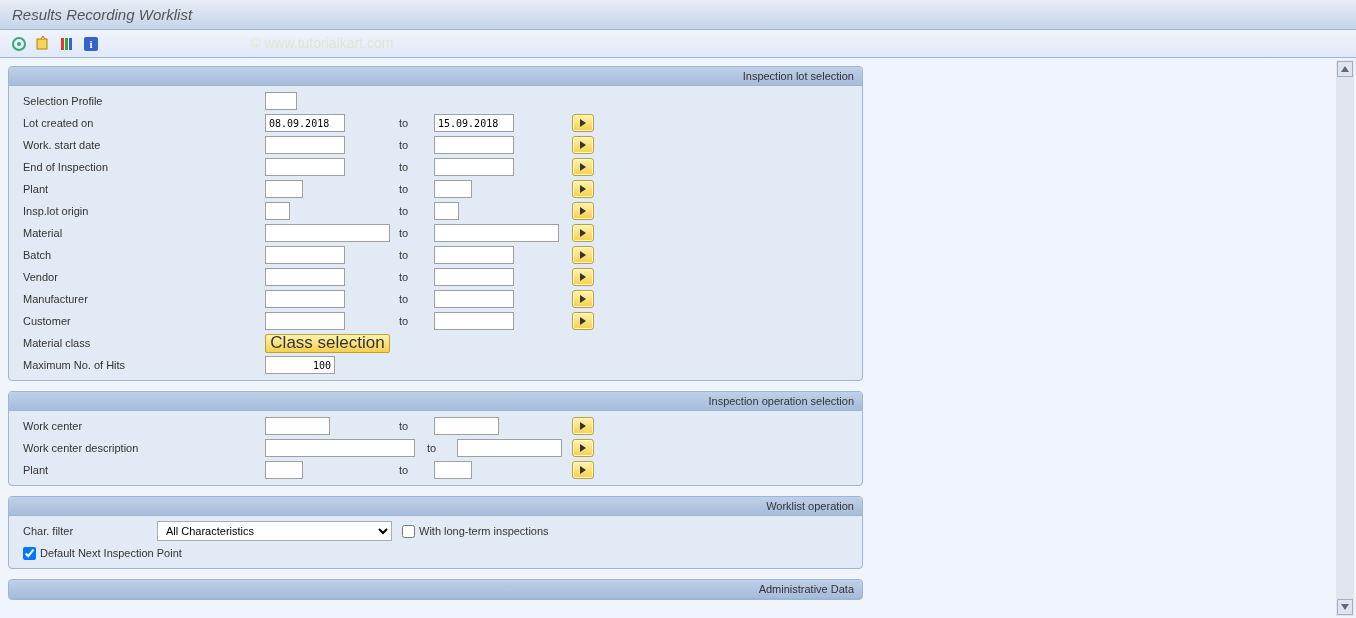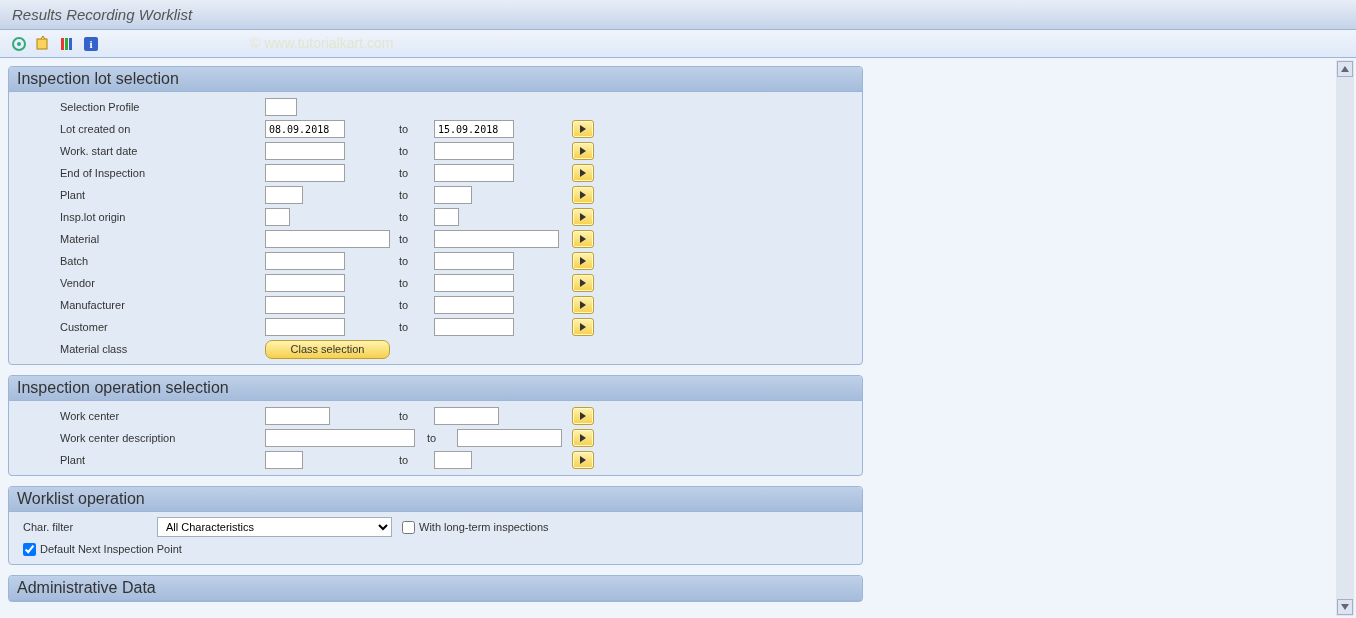--- a/index.html
+++ b/index.html
@@ -59,34 +59,35 @@
     .main-col { width: 855px; }
     .group {
       border: 1px solid #9db5d6;
       border-radius: 4px;
       margin-bottom: 10px;
       background: #e2ebf5;
     }
     .group-header {
       background: linear-gradient(to bottom, #bfd0e8 0%, #a5bcdb 100%);
       padding: 3px 8px;
-      font-size: 16px;
+      font-size: 11px;
       color: #333;
       border-bottom: 1px solid #9db5d6;
       border-top-left-radius: 4px;
       border-top-right-radius: 4px;
+      text-align: right;
     }
     .group-body { padding: 4px 0; }
     .row {
       display: flex;
       align-items: center;
       height: 22px;
       padding: 0 8px;
     }
-    .label-col { width: 230px; padding-left: 6px; margin-left: 37px; }
+    .label-col { width: 230px; padding-left: 6px; }
     .input-short { width: 80px; }
     .input-mid { width: 65px; }
     .input-long { width: 125px; }
     .row input[type="text"] {
       height: 18px;
       border: 1px solid #a0a0a0;
       background: #fff;
       font-size: 10px;
       padding: 0 3px;
       font-family: monospace;
@@ -109,22 +110,22 @@
       width:0;height:0;
       border-top:4px solid transparent;
       border-bottom:4px solid transparent;
       border-left:6px solid #333;
     }
     .class-btn {
       position:absolute; left:256px;
       width: 125px; height:19px;
       background: linear-gradient(to bottom,#fff3b0,#f6d04d);
       border:1px solid #c0a030;
-      border-radius:7px;
-      font-size:11px;
+      border-radius:2px;
+      font-size:17px;
       display:flex;align-items:center;justify-content:center;
       cursor:pointer;
     }
     .select {
       height: 20px;
       border:1px solid #a0b0c0;
       background:#fff;
       font-size:11px;
       width: 235px;
       padding:0 4px;
@@ -271,20 +272,24 @@
         <span class="field-to-lbl">to</span>
         <input type="text" class="field-to input-short" style="">
         <span class="multi-btn yellow-btn arrow-r"></span>
       </div>
 
       <div class="row row-rel">
         <span class="label-col">Material class</span>
         <span class="class-btn">Class selection</span>
       </div>
 
+      <div class="row row-rel maxhits">
+        <span class="label-col">Maximum No. of Hits</span>
+        <input type="text" class="field-from" style="width: 70px;" value="100">
+      </div>
 
     </div>
   </div>
 
   <div class="group">
     <div class="group-header">Inspection operation selection</div>
     <div class="group-body">
 
       <div class="row row-rel">
         <span class="label-col">Work center</span>

